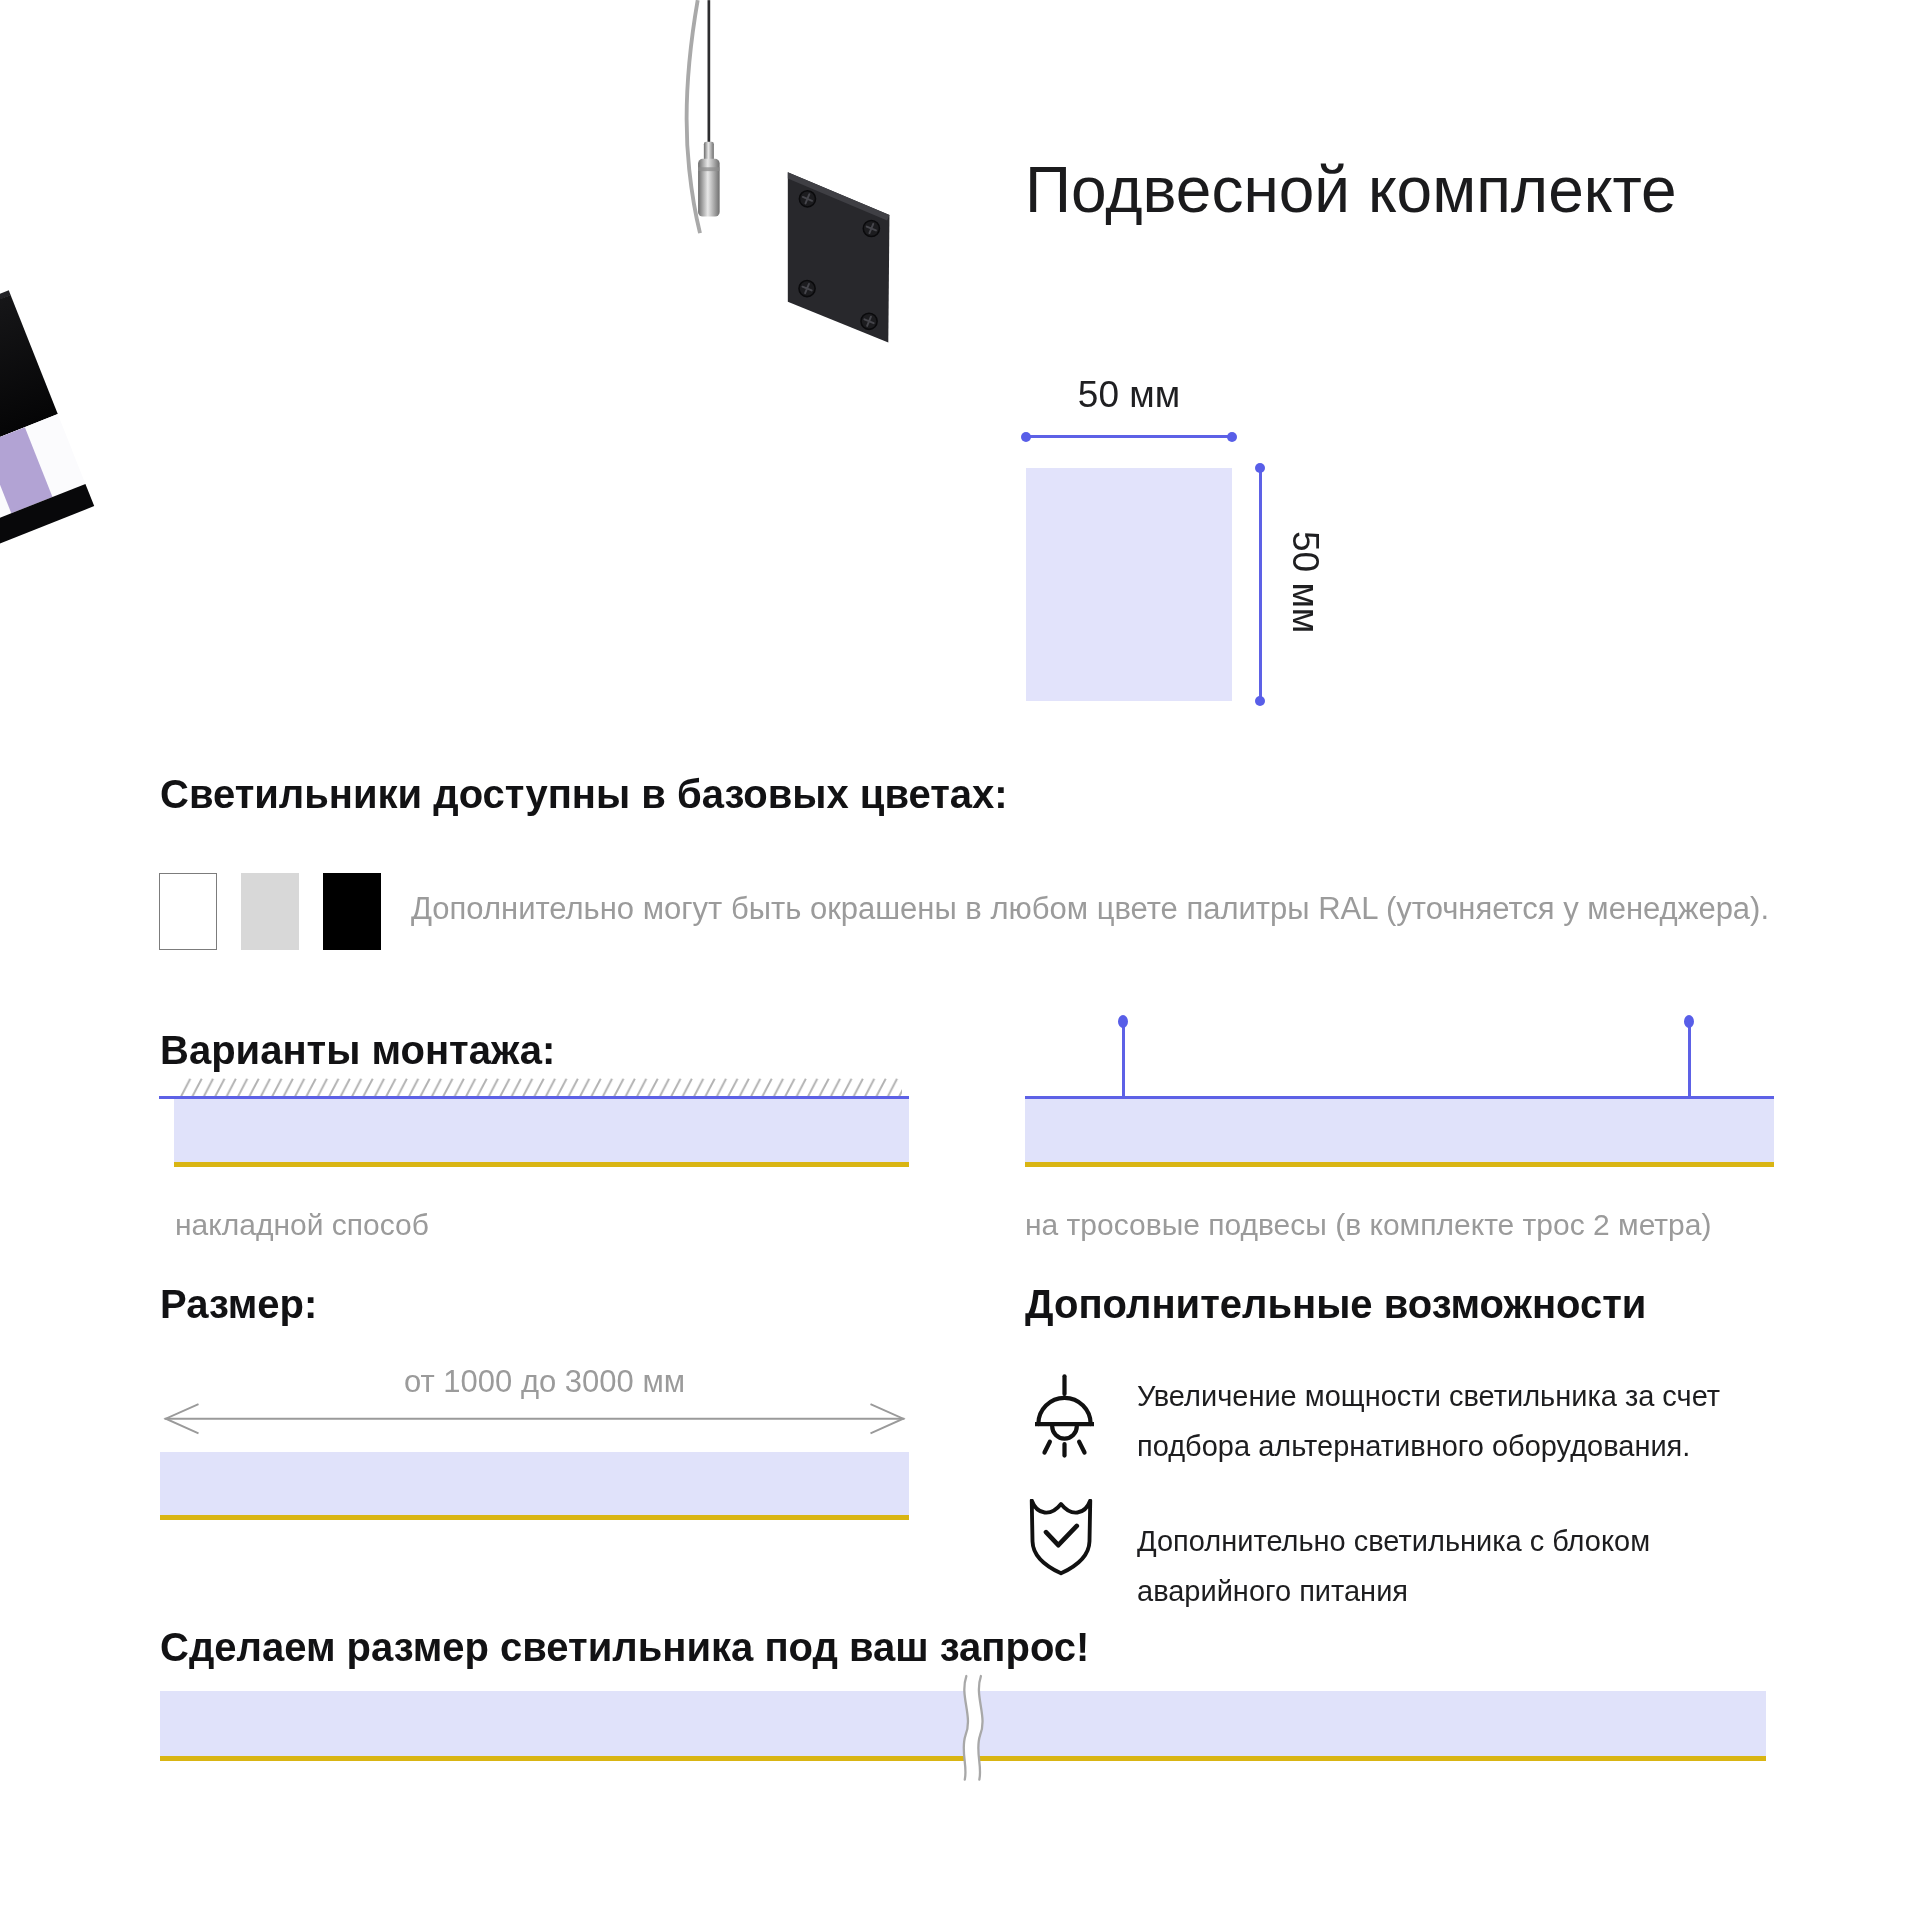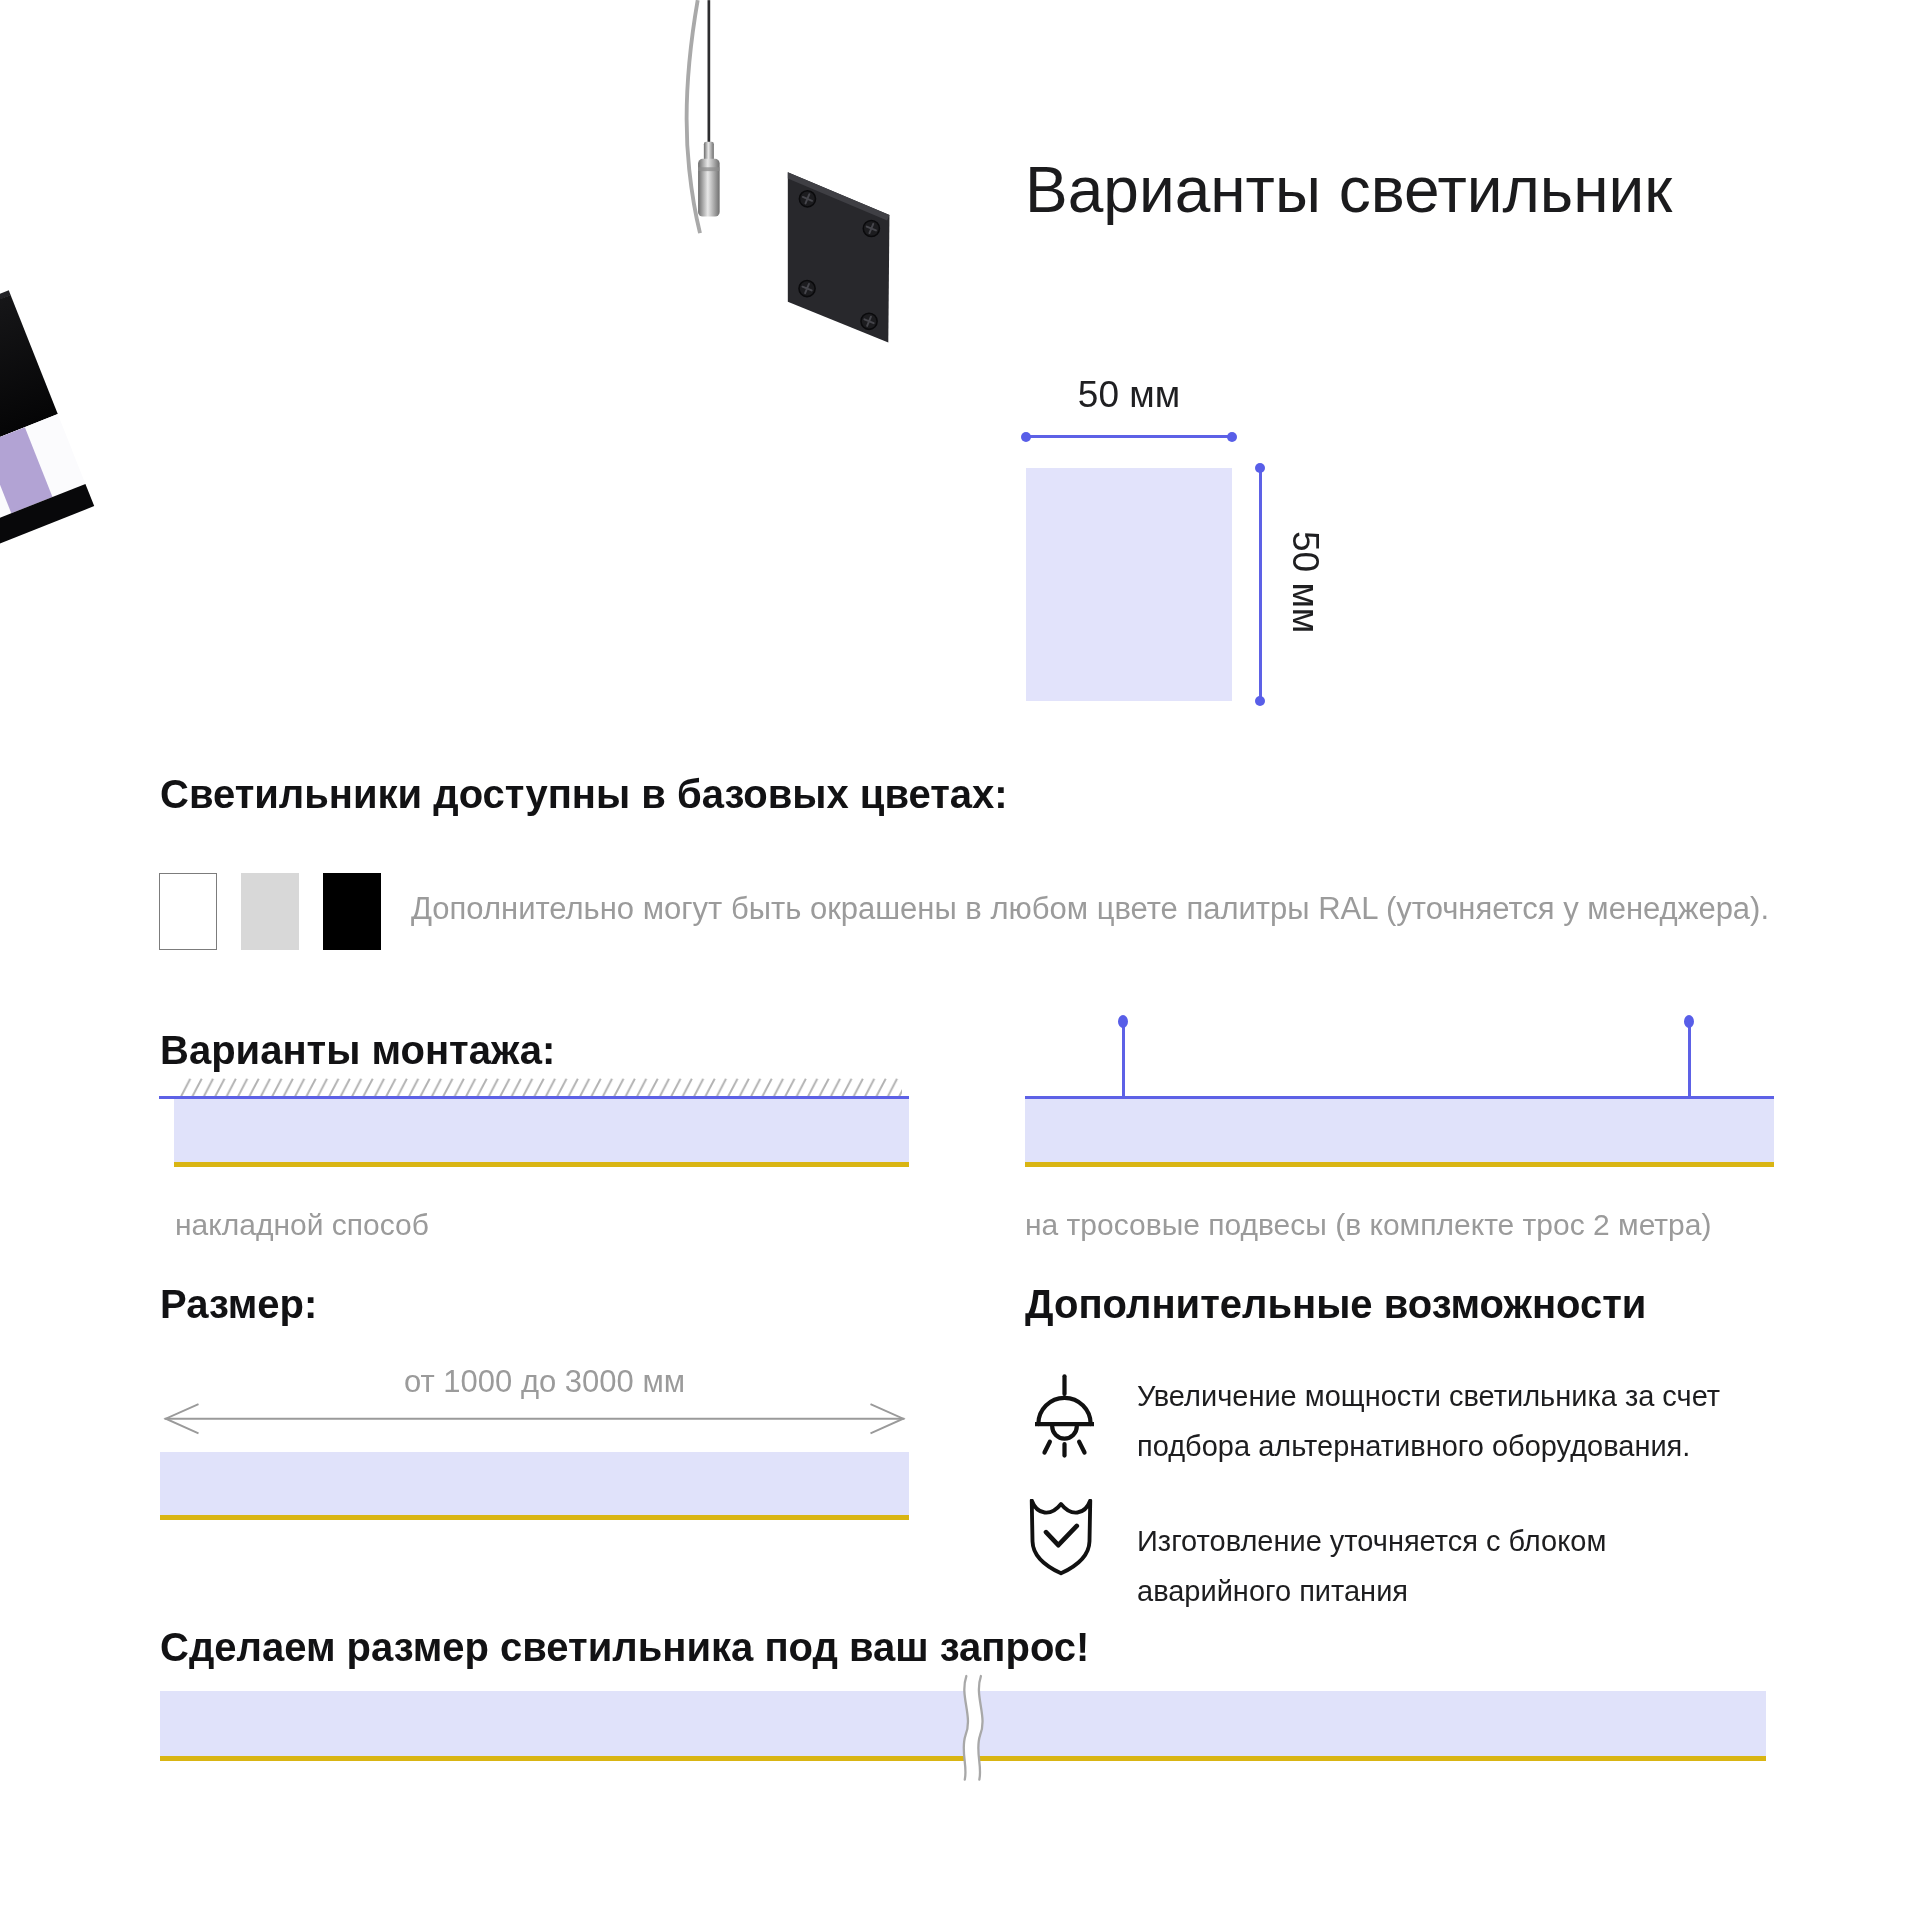--- a/index.html
+++ b/index.html
@@ -119,21 +119,21 @@
     <g stroke="#46464c" stroke-width="5" stroke-linecap="round" fill="none">
       <path d="M2085,511 L2109,521 M2092,528 L2102,504"></path>
       <path d="M2251,588 L2275,598 M2258,605 L2268,581"></path>
       <path d="M2084,744 L2108,754 M2091,761 L2101,737"></path>
       <path d="M2245,829 L2269,839 M2252,846 L2262,822"></path>
     </g>
   </svg>
 </div>
 
 <div class="abs title">
-  <div>Варианты светильник</div>
+  <div>Подвесной комплекте</div>
 </div>
 
 <div class="abs dim-h-label">50 мм</div>
 <div class="abs dim-h-line"></div>
 <div class="abs dot dot-h1"></div>
 <div class="abs dot dot-h2"></div>
 <div class="abs cross-square"></div>
 <div class="abs dim-v-line"></div>
 <div class="abs dot dot-v1"></div>
 <div class="abs dot dot-v2"></div>
@@ -201,21 +201,21 @@
   <div>подбора альтернативного оборудования.</div>
 </div>
 
 <div class="abs icon-shield">
   <svg width="64" height="77" viewBox="0 0 166 200" fill="none" stroke="#111" stroke-width="10" stroke-linejoin="round">
     <path d="M7,4 C21,42 57,46 83,13 C109,46 145,42 159,4 L157,110 C156,148 120,176 83,193 C46,176 10,148 9,110 Z"></path>
     <path d="M44,86 L76,120 L124,70" stroke-width="12" stroke-linecap="round"></path>
   </svg>
 </div>
 <div class="abs feat feat2">
-  <div>Изготовление уточняется с блоком</div>
+  <div>Дополнительно светильника с блоком</div>
   <div>аварийного питания</div>
 </div>
 
 <div class="abs h-sect custom-heading">Сделаем размер светильника под ваш запрос!</div>
 <div class="abs lav-bar custom-bar"></div>
 <div class="abs yellow-line custom-yellow"></div>
 <div class="abs break-mark">
   <svg width="46" height="112" viewBox="0 0 120 290">
     <path d="M40,12 C22,66 58,116 38,166 C24,206 44,246 36,282 L74,282 C82,246 62,206 76,166 C96,116 60,66 78,12 Z" fill="#ffffff"></path>
     <path d="M40,12 C22,66 58,116 38,166 C24,206 44,246 36,282" fill="none" stroke="#a8a8a8" stroke-width="6" stroke-linecap="round"></path>

